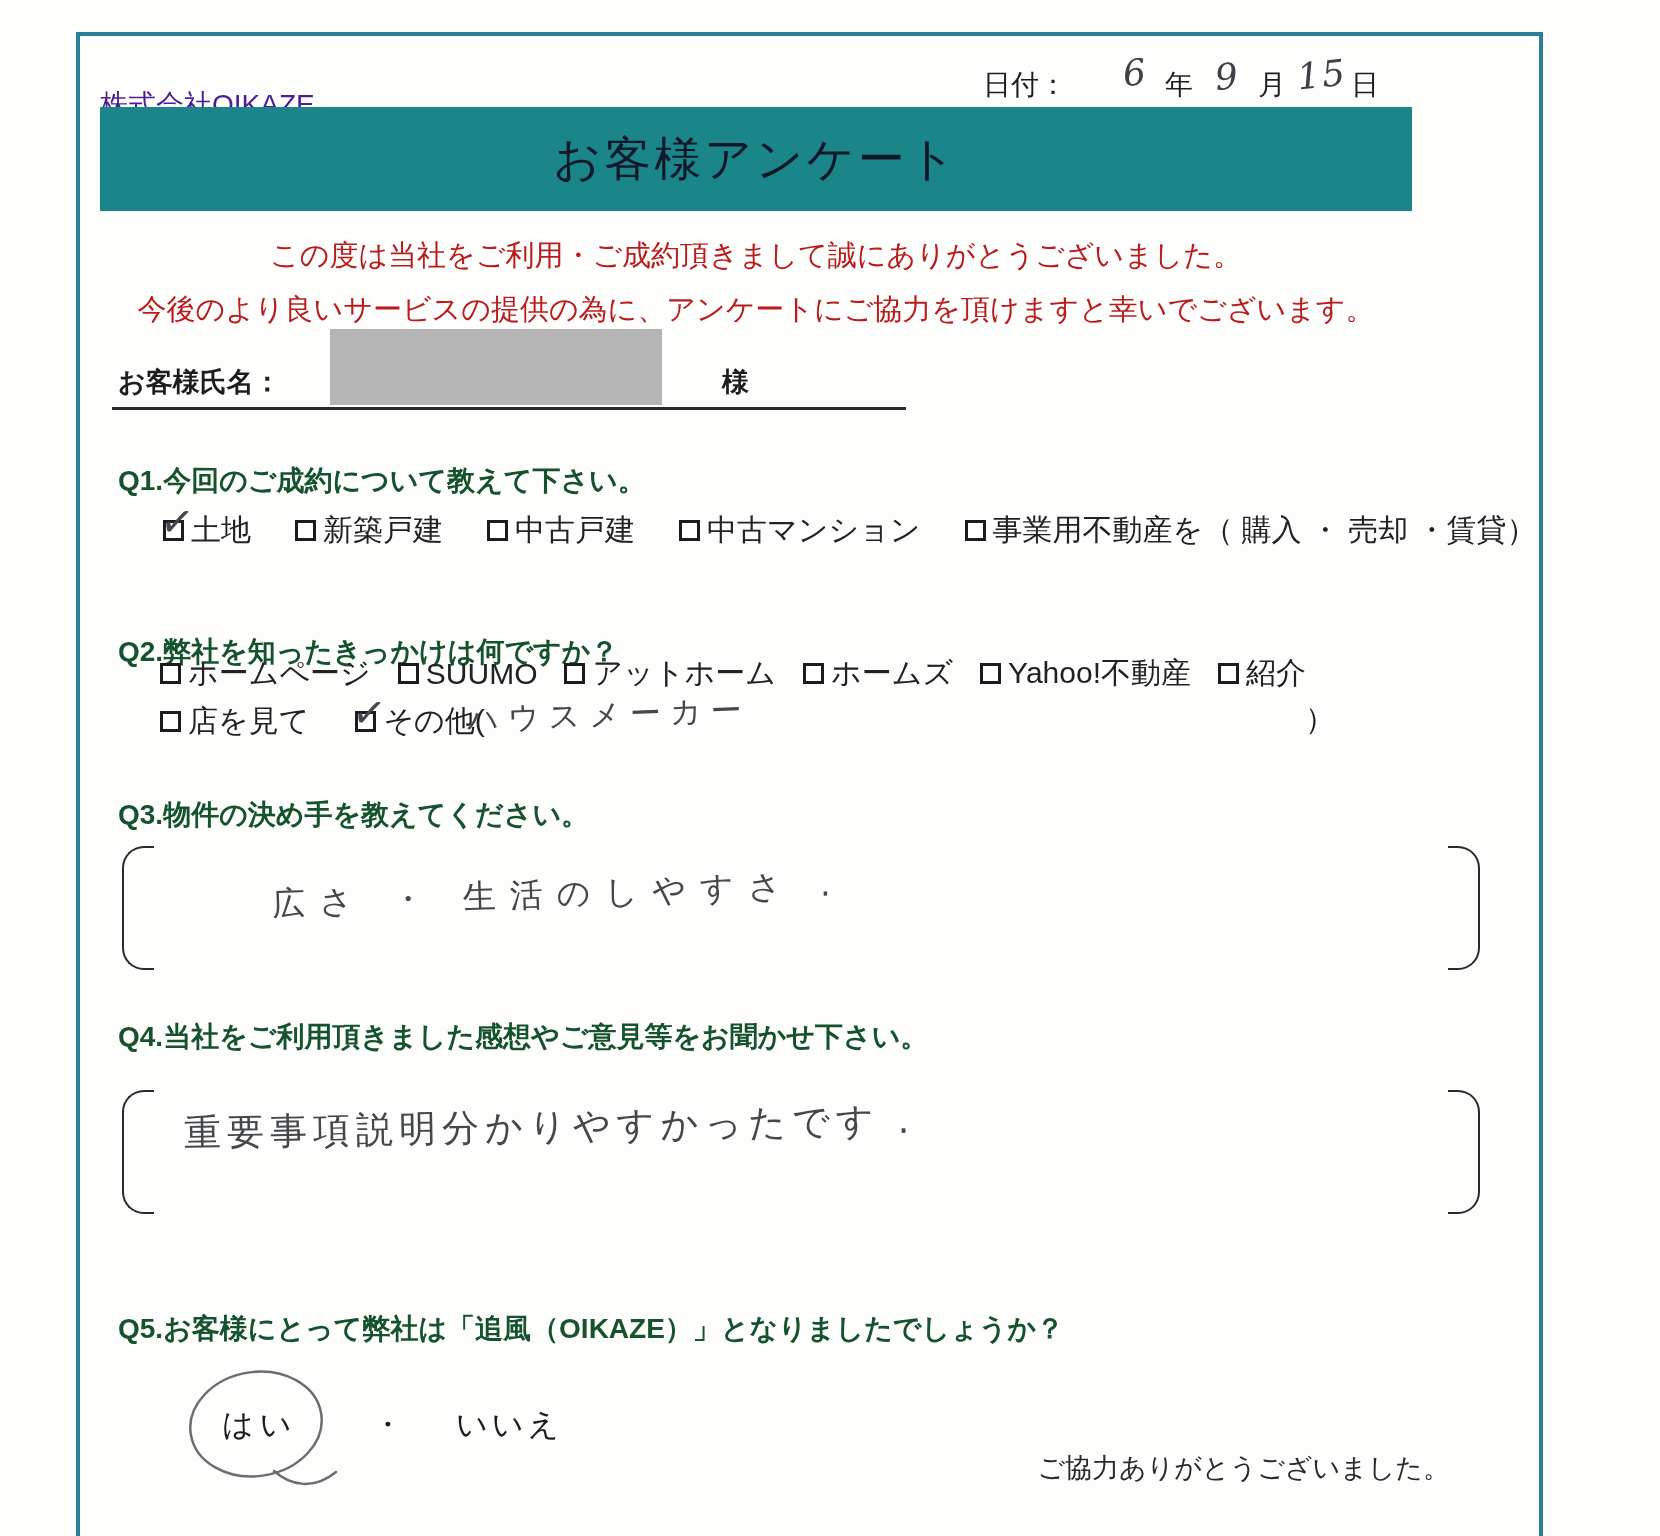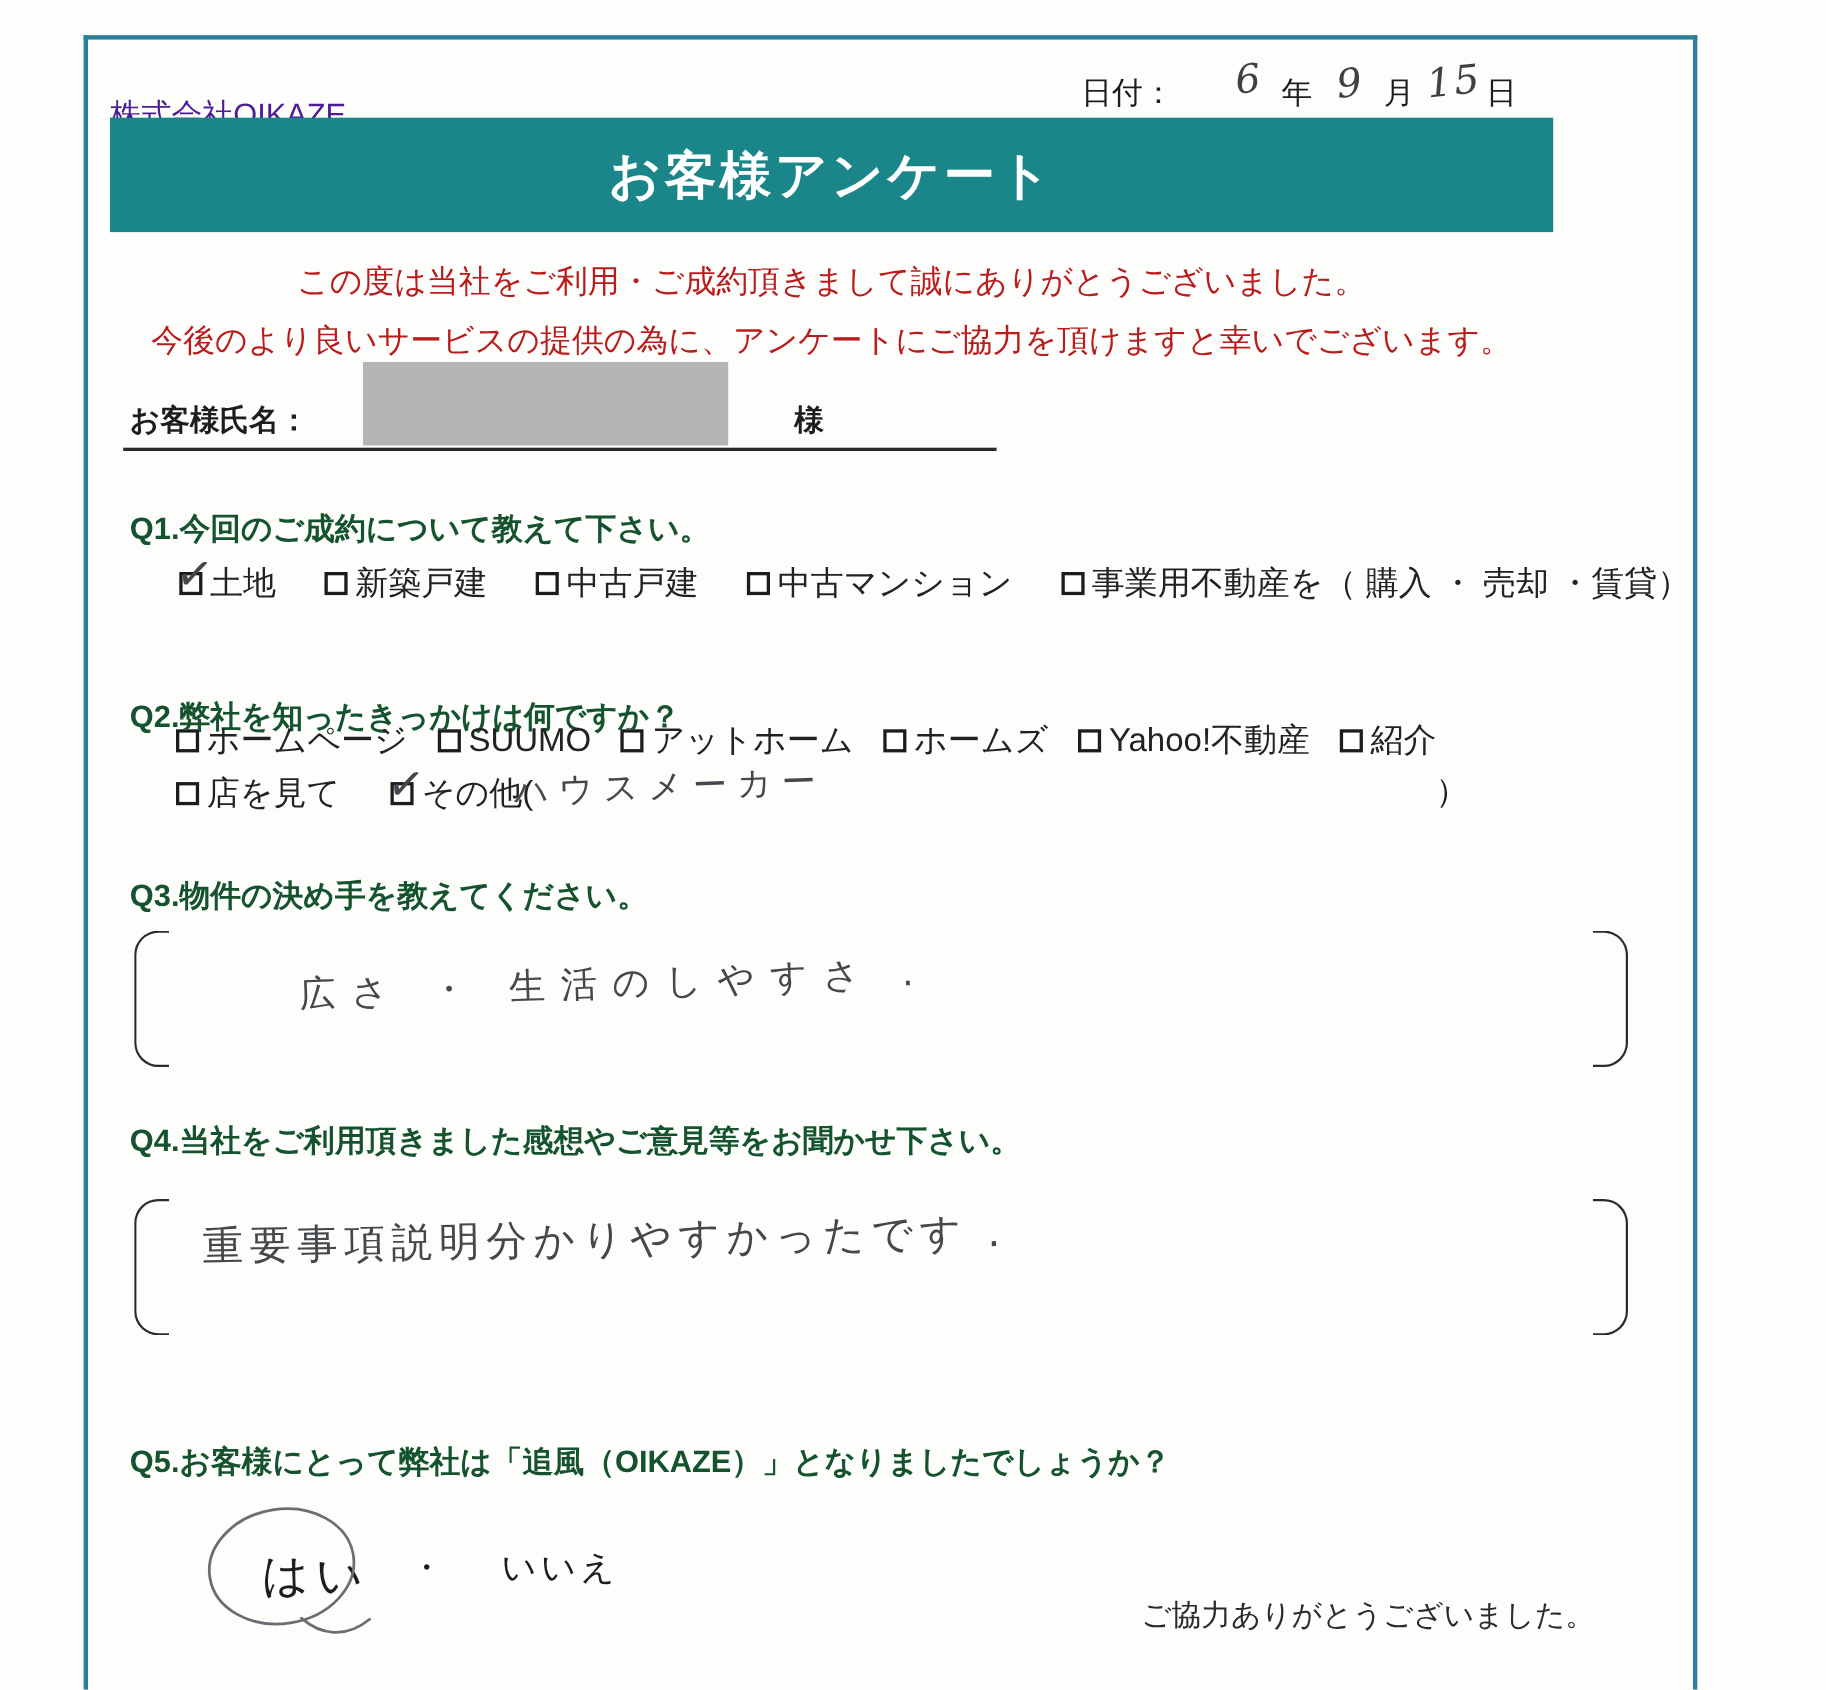--- a/index.html
+++ b/index.html
@@ -17,21 +17,21 @@
   .hand-num { position:absolute; font-family:"DejaVu Serif",serif; font-style:italic;
     font-size:36px; color:#3d4045; transform:rotate(-6deg); }
   .dn-y { left:140px; top:-6px; }
   .dn-m { left:232px; top:-2px; }
   .dn-d { left:314px; top:-4px; letter-spacing:2px; }
   .date-unit { position:absolute; top:8px; }
   .du-y { left:182px; } .du-m { left:275px; } .du-d { left:368px; }
 
   .banner { left:100px; top:107px; width:1312px; height:104px; background:#1a8689;
     display:flex; align-items:center; justify-content:center; }
-  .banner-title { color:#ffffff; font-size:47px; font-weight:bold; letter-spacing:3px; }
+  .banner-title { color:#0f172a; font-size:47px; font-weight:normal; letter-spacing:3px; }
 
   .intro { left:100px; top:236px; width:1312px; text-align:center; font-size:29px; color:#b91c1c; }
   .intro .l2 { margin-top:14px; }
 
   .name-label { left:118px; top:364px; font-size:27px; font-weight:bold; }
   .redacted { left:330px; top:329px; width:332px; height:76px; background:#b5b5b5; }
   .honorific { left:722px; top:364px; font-size:27px; font-weight:bold; }
   .name-line { left:112px; top:407px; width:794px; height:3px; background:#2a2a2a; }
 
   .qh { left:118px; font-size:28px; font-weight:bold; color:#14532d; }
@@ -56,21 +56,21 @@
     border:2.5px solid #2b2b2b; border-right:none; border-radius:22px 0 0 22px; }
   .answer-box::after { content:""; position:absolute; right:0; top:0; bottom:0; width:30px;
     border:2.5px solid #2b2b2b; border-left:none; border-radius:0 22px 22px 0; }
   .q3-box { left:122px; top:846px; }
   .q3-hand { position:absolute; left:150px; top:26px; font-size:33px; letter-spacing:14px;
     transform:rotate(-2deg); }
   .q4-box { left:122px; top:1090px; }
   .q4-hand { position:absolute; left:62px; top:12px; font-size:37px; letter-spacing:6px;
     transform:rotate(-1deg); }
 
-  .q5-yes { left:238px; top:1404px; font-size:42px; letter-spacing:6px; }
+  .q5-yes { left:222px; top:1404px; font-size:31px; letter-spacing:6px; }
   .q5-sep { left:372px; top:1404px; font-size:31px; }
   .q5-no  { left:456px; top:1404px; font-size:31px; letter-spacing:4px; }
   .yes-circle { left:186px; top:1368px; overflow:visible; }
 
   .closing { left:995px; top:1450px; width:455px; text-align:right; font-size:27px; color:#2a2a2a; }
 </style>
 </head>
 <body>
 
 <div class="abs frame"></div>

